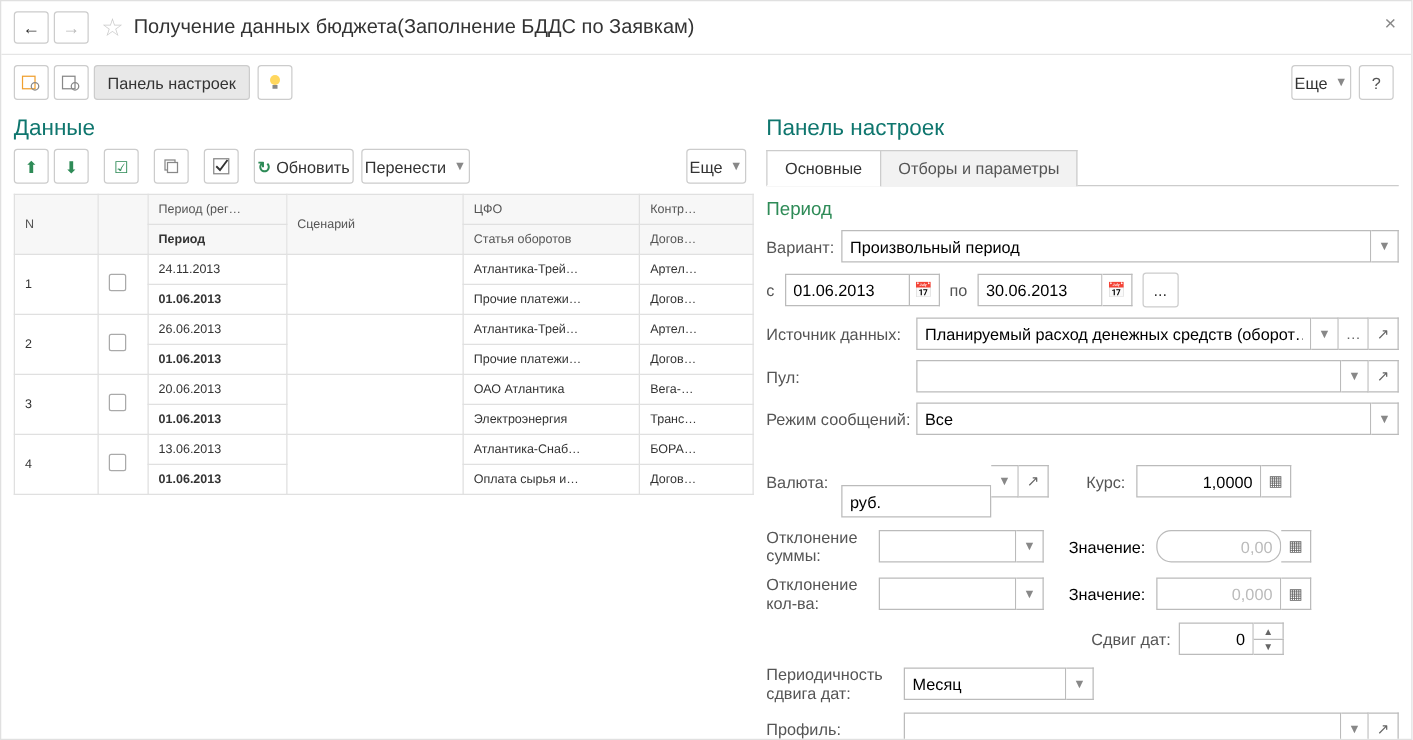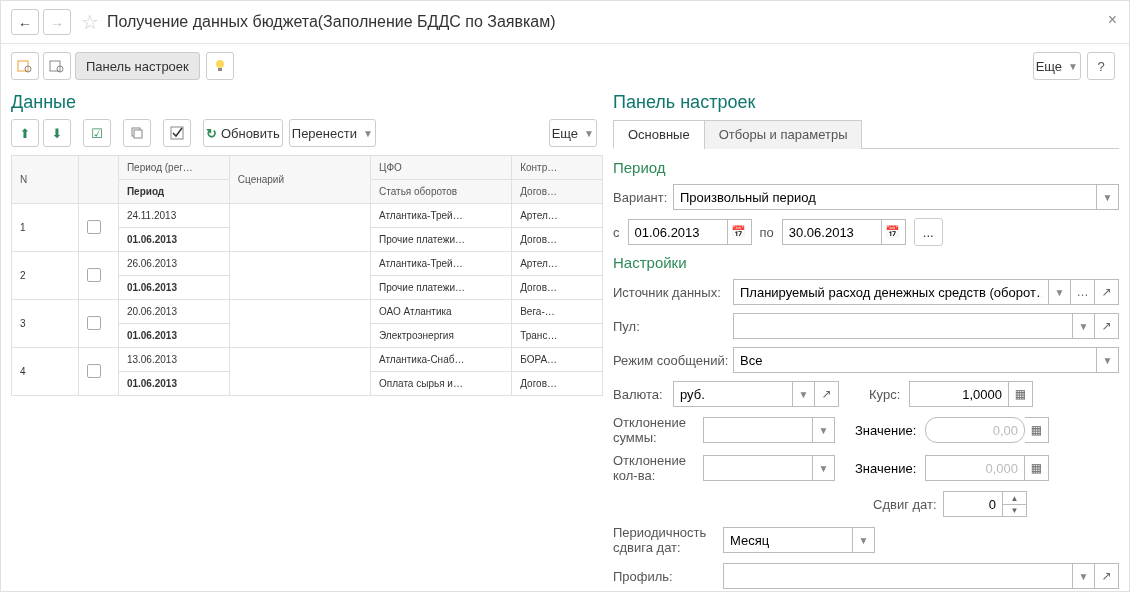--- a/index.html
+++ b/index.html
@@ -381,21 +381,20 @@
       <span class="date-lbl">по</span>
       <div class="date-seg">
         <input class="form-input small" value="30.06.2013" style="">
         <div class="mini-btn">
             <span class="cal-icon">📅</span>
           </div>
       </div>
       <div class="dropdown-btn" style="margin-left:8px;padding:0 8px">...</div>
     </div>
 
-    <div class="section-title">Настройки</div>
 
     <div class="form-row">
       <div class="form-label">Источник данных:</div>
       <input class="form-input" value="Планируемый расход денежных средств (оборот…" style="">
       <div class="select-caret">▼</div>
       <div class="mini-btn">…</div>
       <div class="mini-btn">↗</div>
     </div>
 
     <div class="form-row">
@@ -406,21 +405,21 @@
     </div>
 
     <div class="form-row">
       <div class="form-label">Режим сообщений:</div>
       <input class="form-input" value="Все" style="">
       <div class="select-caret">▼</div>
     </div>
 
     <div class="form-row">
       <div class="form-label" style="width:60px">Валюта:</div>
-      <input class="form-input" style="width: 120px; flex: 0 0 auto;" value="руб.">
+      <input class="form-input" style="width: 120px; flex: 0 0 auto; margin-top: 32px;" value="руб.">
       <div class="select-caret">▼</div>
       <div class="mini-btn">↗</div>
       <div style="width:30px"></div>
       <div class="form-label" style="width:40px">Курс:</div>
       <input class="form-input num-right" style="width: 100px; flex: 0 0 auto;" value="1,0000">
       <div class="mini-btn">▦</div>
     </div>
 
     <div class="form-row">
       <div class="form-label" style="width:90px">Отклонение суммы:</div>

